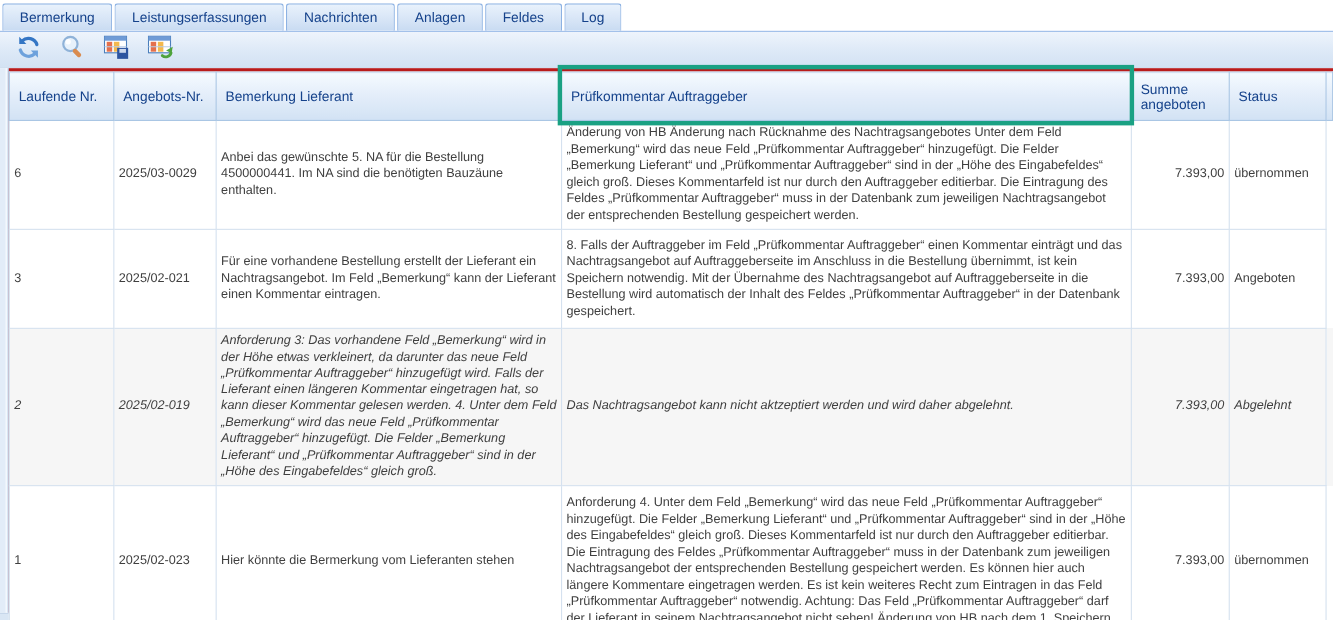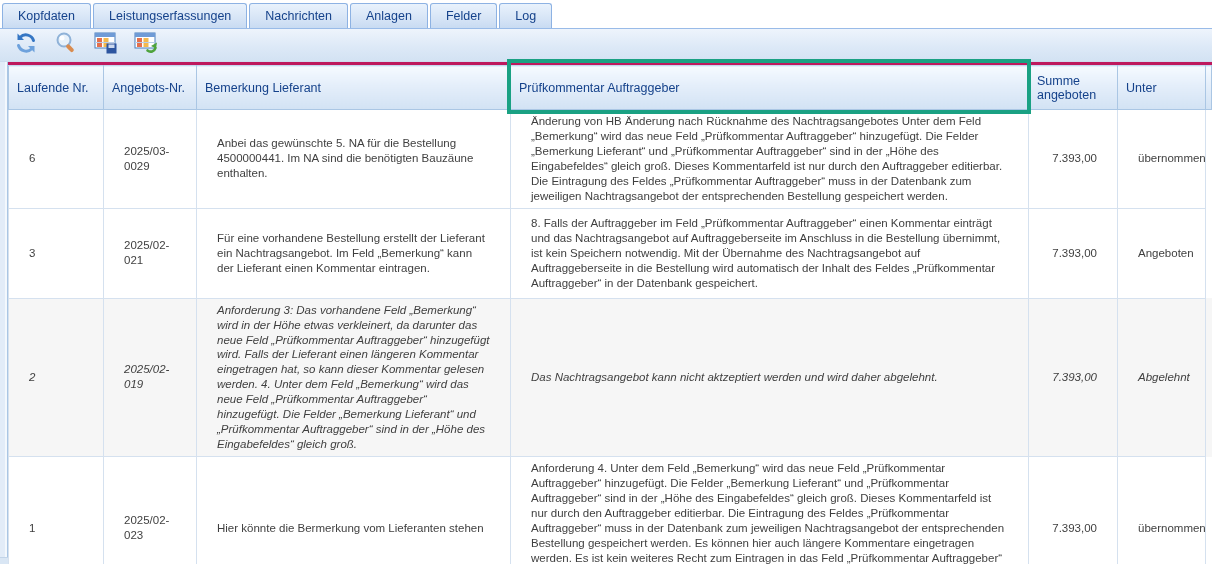--- a/index.html
+++ b/index.html
@@ -23,54 +23,54 @@
     padding-left:12px; border-top:1px solid #99bbe8; border-bottom:1px solid #cddcee;
     background:linear-gradient(180deg,#eef4fc 0%,#dde9f7 55%,#d3e2f3 100%); }
   .tbtn { width:28px; height:28px; display:flex; align-items:center; justify-content:center;
     border:1px solid transparent; border-radius:3px; cursor:pointer; }
   .tbtn svg { width:24px; height:24px; }
 
   
   .content { position:relative; display:flex; height:495px; }
   .left-strip { width:8px; background:#e2ecf8; border-right:1px solid #aac6e4;
     box-shadow:inset -2px 0 0 #f3f8fd; }
-  .grid-wrap { flex:1; padding-top:3px; background:#be185d; }
+  .grid-wrap { flex:1; padding-top:3px; background:#b91c1c; }
   table.grid { border-collapse:collapse; table-layout:fixed; width:1204px; background:#fff; }
   col.c-nr{width:95px} col.c-ang{width:93px} col.c-bem{width:314px}
   col.c-pruef{width:518px} col.c-sum{width:89px} col.c-stat{width:88px} col.c-fill{width:auto}
 
   th { height:44px; text-align:left; vertical-align:middle; padding:2px 8px;
     font-size:12.5px; font-weight:normal; color:#15428b;
     background:linear-gradient(180deg,#f5faff 0%,#e4eefa 45%,#d2e2f4 100%);
     border:1px solid #aac6e4; border-top:1px solid #c4d8ee; cursor:pointer; }
-  td { vertical-align:middle; padding:4px 20px; font-size:11.5px; line-height:1.3;
+  td { vertical-align:middle; padding:4px 4px; font-size:11.5px; line-height:1.3;
     color:#3f3f3f; background:#fff; border:1px solid #d5e1ef; overflow:hidden; }
   tr.r0 td{height:95px} tr.r1 td{height:90px} tr.r2 td{height:125px} tr.r3 td{height:137px}
   tr.alt td { background:#f6f6f6;font-style:italic; }
   td.num { text-align:right; }
   td.fill, th.fill { padding:0; }
   td.fill { border-top:none; border-bottom:none; border-right:none; }
 
   
   .hl-box { position:absolute; left:507px; top:59px; width:524px; height:55px;
     border:4px solid #1aa183; pointer-events:none; z-index:5; }
 
   .bottom-strip { height:7px; background:#d9e6f4; border-top:1px solid #c2d4e8; }
 </style>
 </head>
 <body>
 
 <div class="app">
 
   <div class="tabbar">
-    <div class="tab">Kopfdaten</div>
+    <div class="tab">Bermerkung</div>
     <div class="tab">Leistungserfassungen</div>
     <div class="tab">Nachrichten</div>
     <div class="tab">Anlagen</div>
-    <div class="tab">Felder</div>
+    <div class="tab">Feldes</div>
     <div class="tab">Log</div>
   </div>
 
   <div class="toolbar">
     <div class="tbtn">
       <span><svg viewBox="0 0 24 24">
         <path d="M19.5 9.5A8 8 0 0 0 6.2 6.2" fill="none" stroke="#3576c4" stroke-width="3" stroke-linecap="round"></path>
         <path d="M3.5 2.5v6.5h6.5z" fill="#3576c4"></path>
         <path d="M4.5 14.5a8 8 0 0 0 13.3 3.3" fill="none" stroke="#6da1dc" stroke-width="3" stroke-linecap="round"></path>
         <path d="M20.5 21.5V15h-6.5z" fill="#6da1dc"></path>
@@ -120,21 +120,21 @@
             <col class="c-stat">
             <col class="c-fill">
         </colgroup>
         <tbody>
             <tr>
           <th>Laufende Nr.</th>
           <th>Angebots-Nr.</th>
           <th>Bemerkung Lieferant</th>
           <th>Prüfkommentar Auftraggeber</th>
           <th>Summe angeboten</th>
-          <th>Unter</th>
+          <th>Status</th>
           <th class="fill"></th>
         </tr>
         <tr class="r0">
           <td>6</td>
           <td>2025/03-0029</td>
           <td>Anbei das gewünschte 5. NA für die Bestellung 4500000441. Im NA sind die benötigten Bauzäune enthalten.</td>
           <td>Änderung von HB Änderung nach Rücknahme des Nachtragsangebotes Unter dem Feld „Bemerkung“ wird das neue Feld „Prüfkommentar Auftraggeber“ hinzugefügt. Die Felder „Bemerkung Lieferant“ und „Prüfkommentar Auftraggeber“ sind in der „Höhe des Eingabefeldes“ gleich groß. Dieses Kommentarfeld ist nur durch den Auftraggeber editierbar. Die Eintragung des Feldes „Prüfkommentar Auftraggeber“ muss in der Datenbank zum jeweiligen Nachtragsangebot der entsprechenden Bestellung gespeichert werden.</td>
           <td class="num">7.393,00</td>
           <td>übernommen</td>
           <td class="fill"></td>

